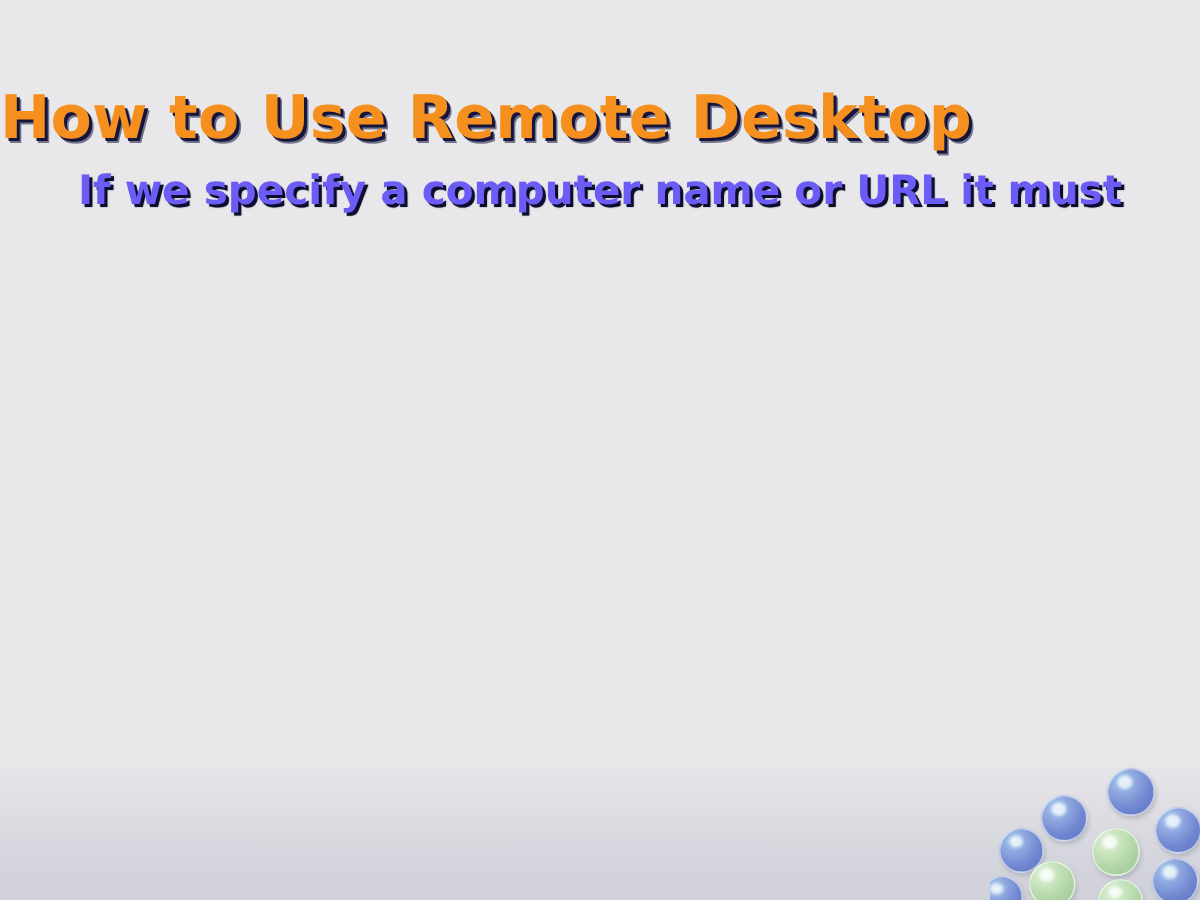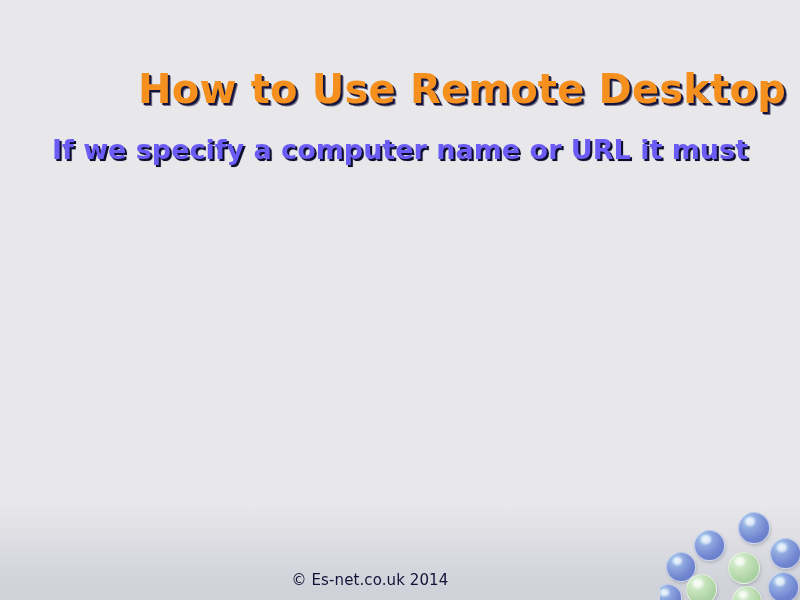--- a/index.html
+++ b/index.html
@@ -79,40 +79,40 @@
                 #c7e4bd 30%,
                 #aed3a4 64%,
                 #9cc595 100%);
     border: 1px solid rgba(255,255,255,0.6);
   }
 
   
   #title-block {
     position: absolute;
     left: 0;
-    top: 68px;
+    top: 58px;
     width: 786px;
-    text-align: right;
+    text-align: left;
   }
   #slide-title {
     margin: 0;
     font-size: 40px;
     font-weight: bold;
     line-height: 1.08;
     color: #f5901e;
     text-shadow: 2px 2px 0 #14143c, 3px 3px 0 rgba(20,20,60,0.55);
     letter-spacing: 0.2px;
     white-space: nowrap;
   }
 
   
   #subtitle-block {
     position: absolute;
     left: 0;
-    top: 132px;
+    top: 110px;
     width: 800px;
     text-align: center;
     padding: 0 6px;
     box-sizing: border-box;
   }
   .subtitle-line {
     margin: 0;
     font-size: 27px;
     font-weight: bold;
     line-height: 1.32;
@@ -169,17 +169,14 @@
   <div id="title-block">
     <h1 id="slide-title">How to Use Remote Desktop</h1>
   </div>
 
   <div id="subtitle-block">
     <p class="subtitle-line">If we specify a computer name or URL it must</p>
   </div>
 
   <div id="content-area"></div>
 
-  <div id="footer">
-    <p id="copyright">© Es-net.co.uk 2014</p>
-  </div>
 
 </div>
 
 </body></html>

